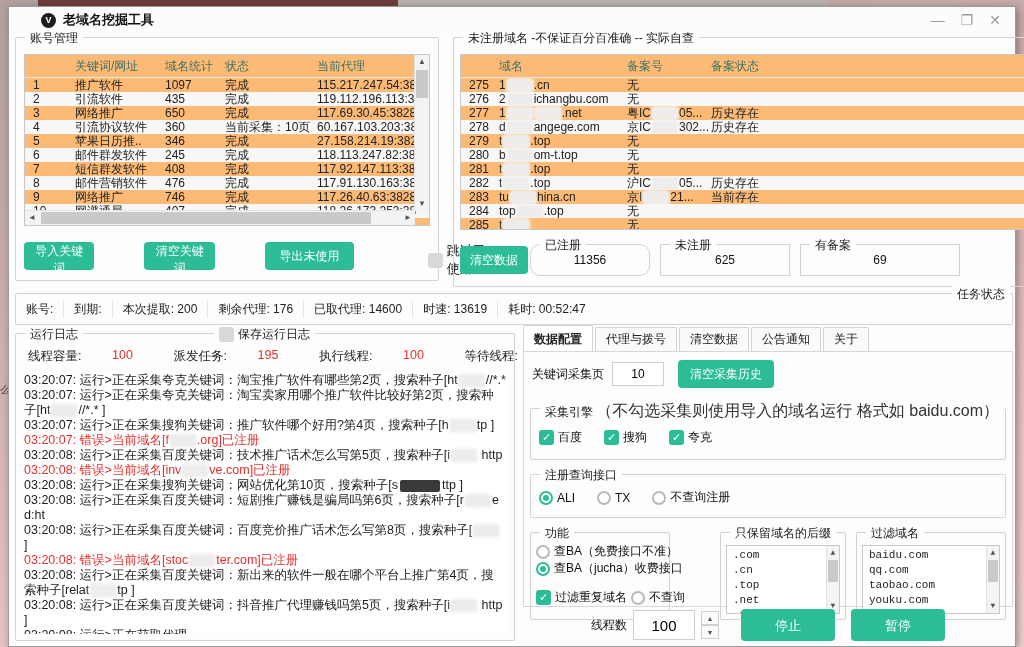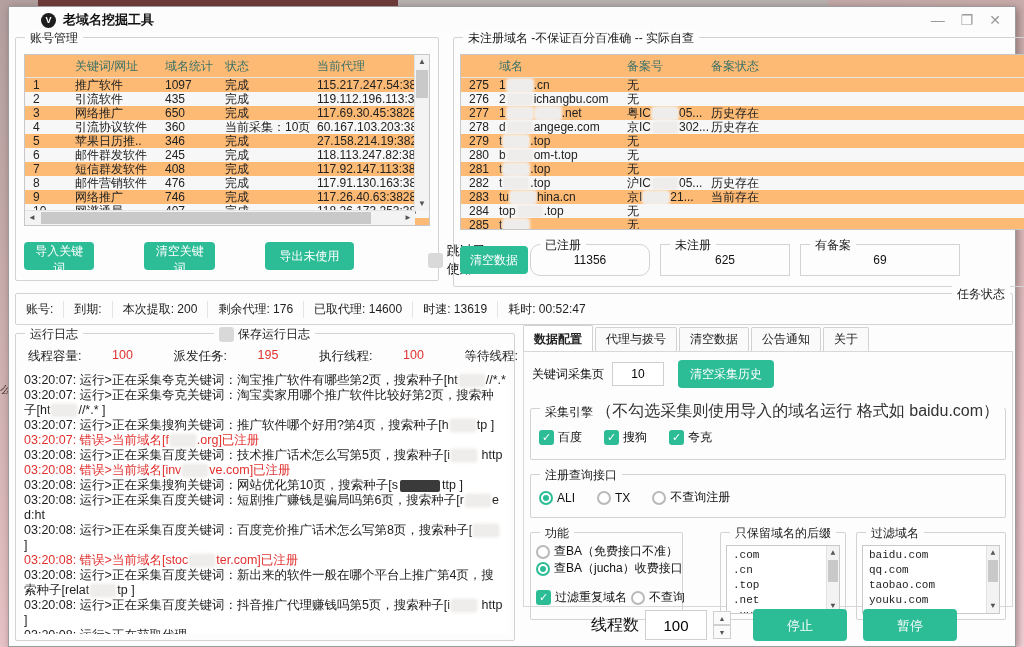--- a/index.html
+++ b/index.html
@@ -90,21 +90,21 @@
 
   .listbox{position:absolute;border:1px solid #c9c9c9;background:#fff;overflow:hidden;
     font-family:"Liberation Mono",monospace;font-size:11px;line-height:15px;color:#222;box-sizing:border-box;}
   .listbox .items{padding:2px 4px 2px 6px;}
 
   .statbox{position:absolute;border:1px solid #d3d3d3;box-sizing:border-box;}
   .statbox .legend{top:-8px;}
   .statbox .val{display:block;text-align:center;margin-top:8px;font-size:12px;color:#111;}
 
   .bottom-bar{position:absolute;left:514px;top:600px;width:490px;height:36px;display:flex;align-items:center;}
-  .thread-label{font-size:16px;color:#111;margin-left:68px;}
+  .thread-label{font-size:12px;color:#111;margin-left:68px;}
   .thread-input{width:56px;height:26px;border:1px solid #cfcfcf;text-align:center;font-size:15px;margin-left:6px;font-family:inherit;}
   .spinner{display:flex;flex-direction:column;margin-left:6px;}
   .spinner span{width:16px;height:12px;border:1px solid #d0d0d0;background:#fafafa;font-size:7px;color:#555;
     display:flex;align-items:center;justify-content:center;cursor:pointer;}
   .big-btn{width:94px;height:32px;line-height:32px;font-size:13px;margin-left:22px;}
 </style>
 </head>
 <body>
 
 <div class="blob-top-dark"></div>
@@ -426,21 +426,21 @@
             </span>
             <span class="opt">
               <span class="rd">
                 <span class="dot"></span>
               </span>
               <span>不查询注册</span>
             </span>
           </div>
       </div>
 
-      <div class="group" style="left:6px;top:180px;width:153px;height:88px;">
+      <div class="group" style="left:6px;top:180px;width:140px;height:88px;">
         <span class="legend">功能</span>
         <div id="function-opts" style="position:absolute;left:5px;top:10px;right:2px;">
             <div class="opt-row" style=" align-items: center;">
               <span class="opt">
                 <span class="rd">
                   <span class="dot"></span>
                 </span>
                 <span>查BA（免费接口不准）</span>
               </span>
             </div>

